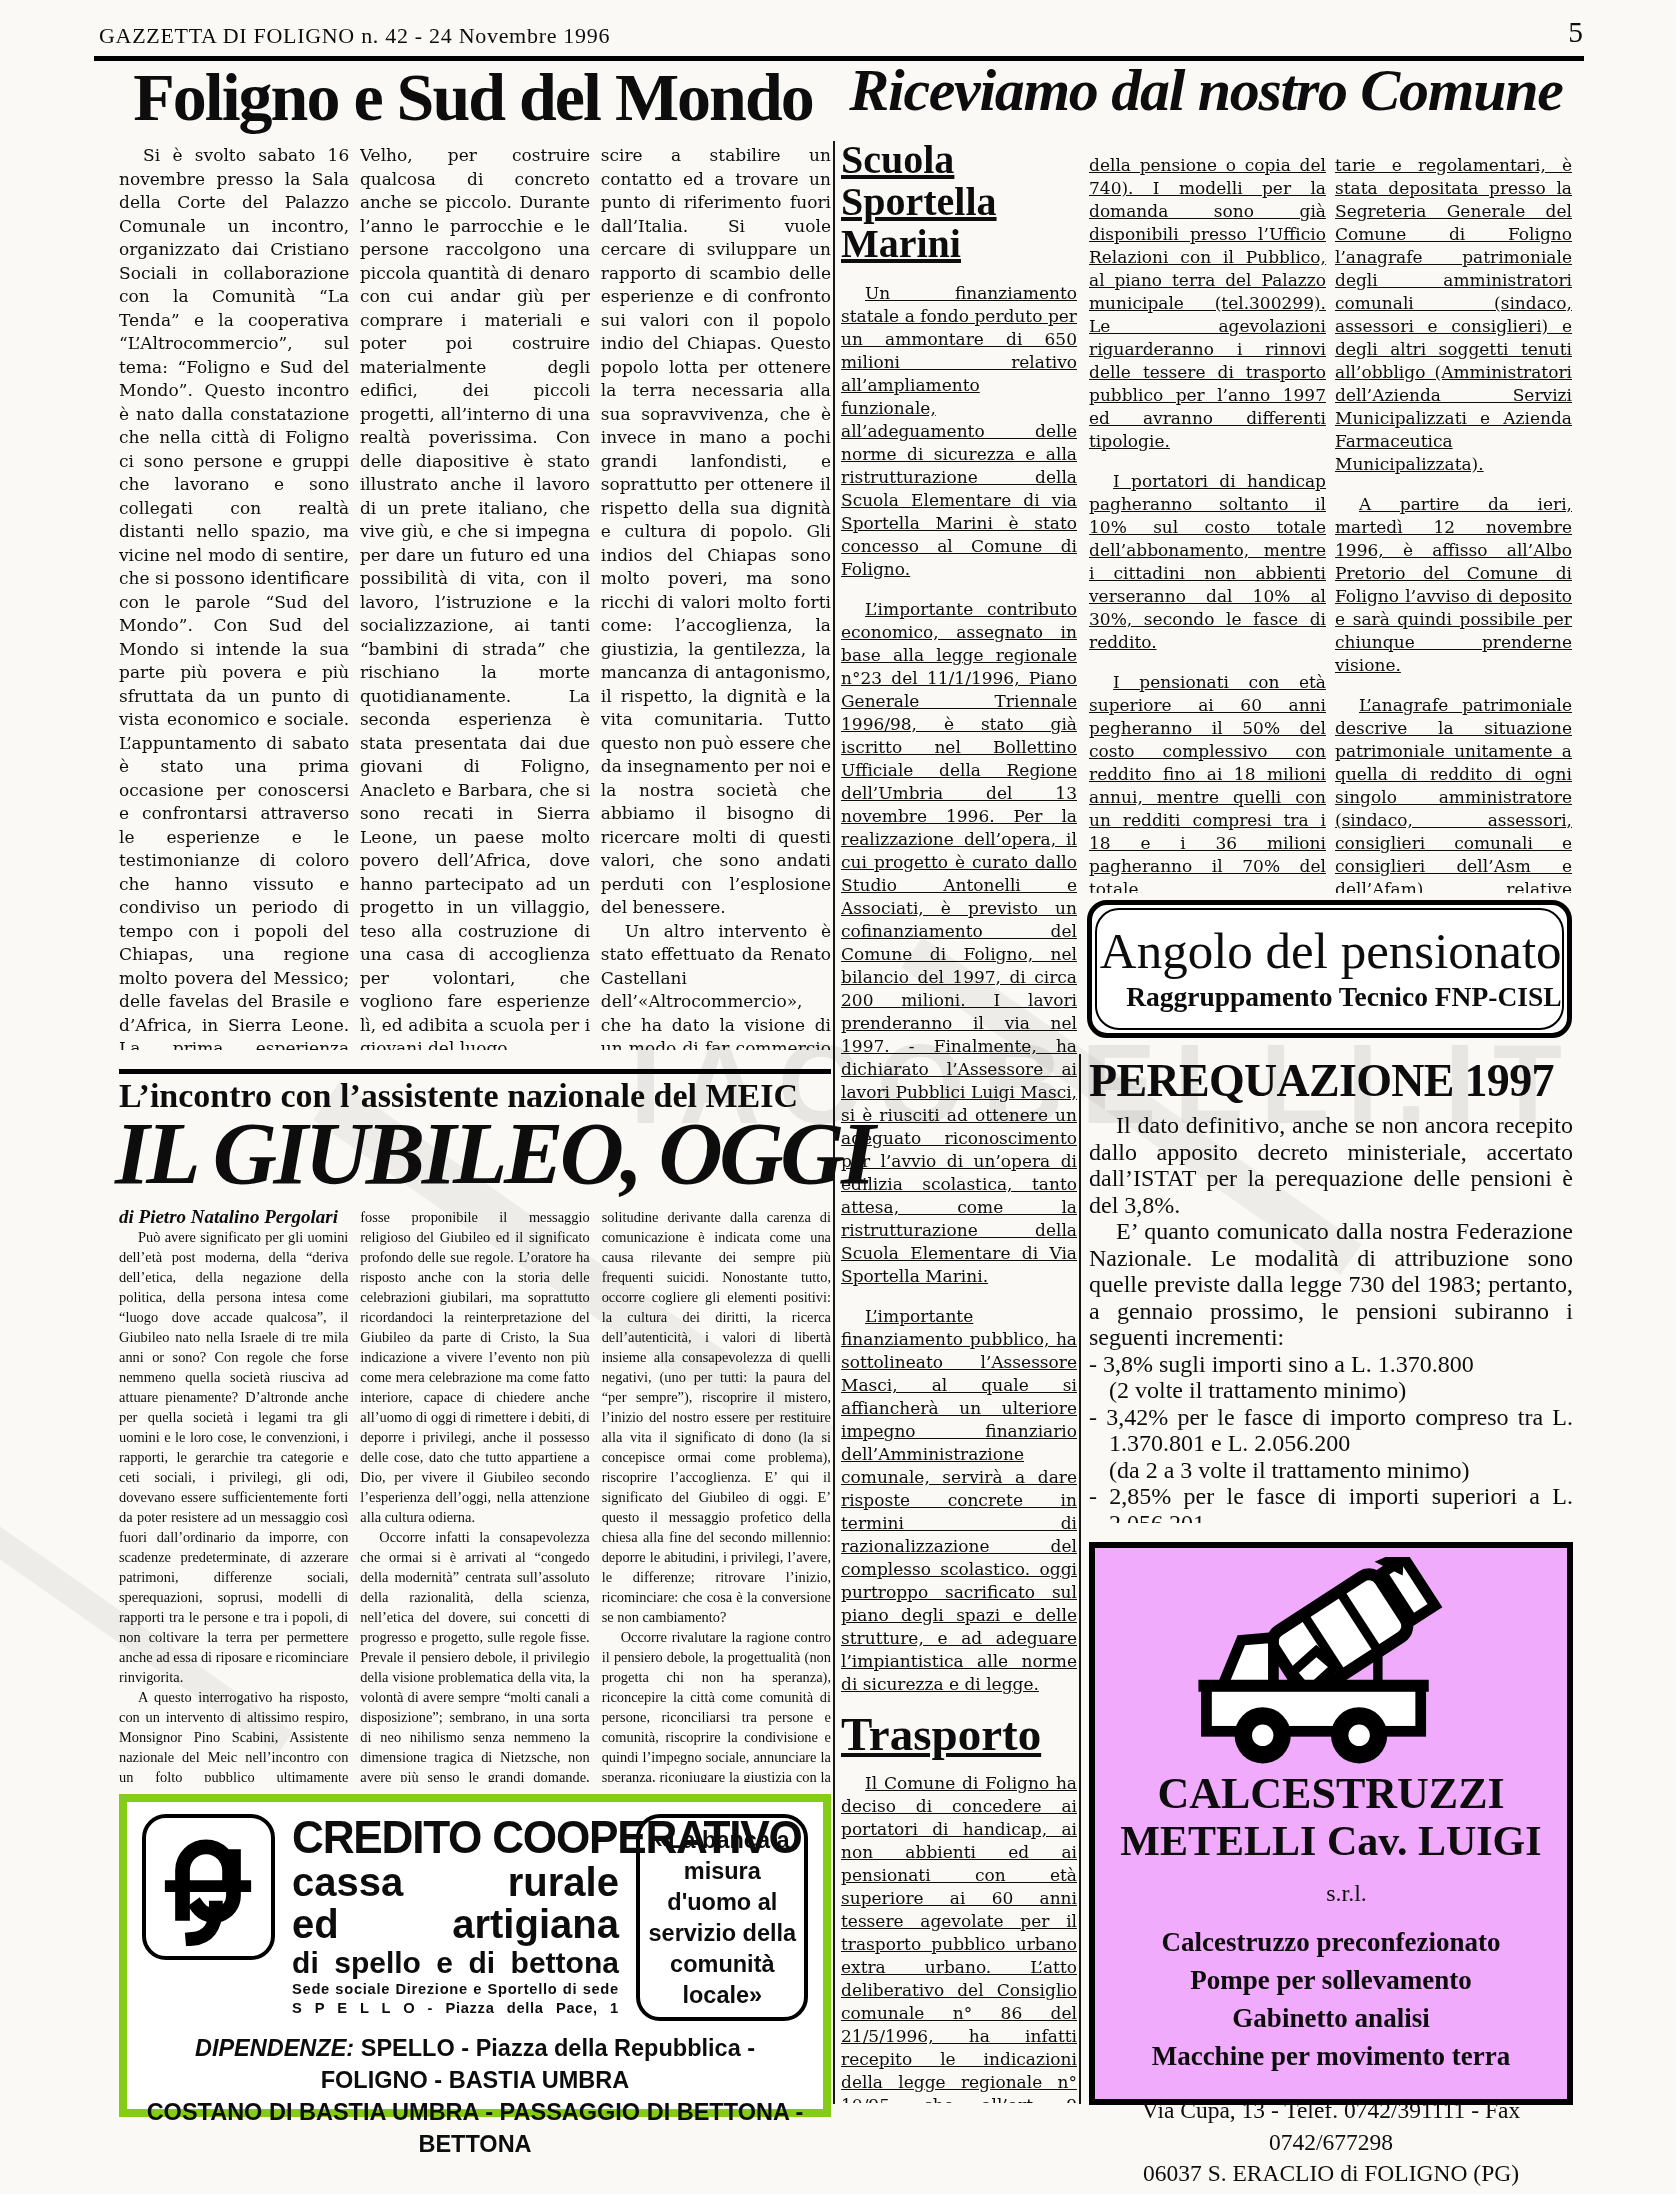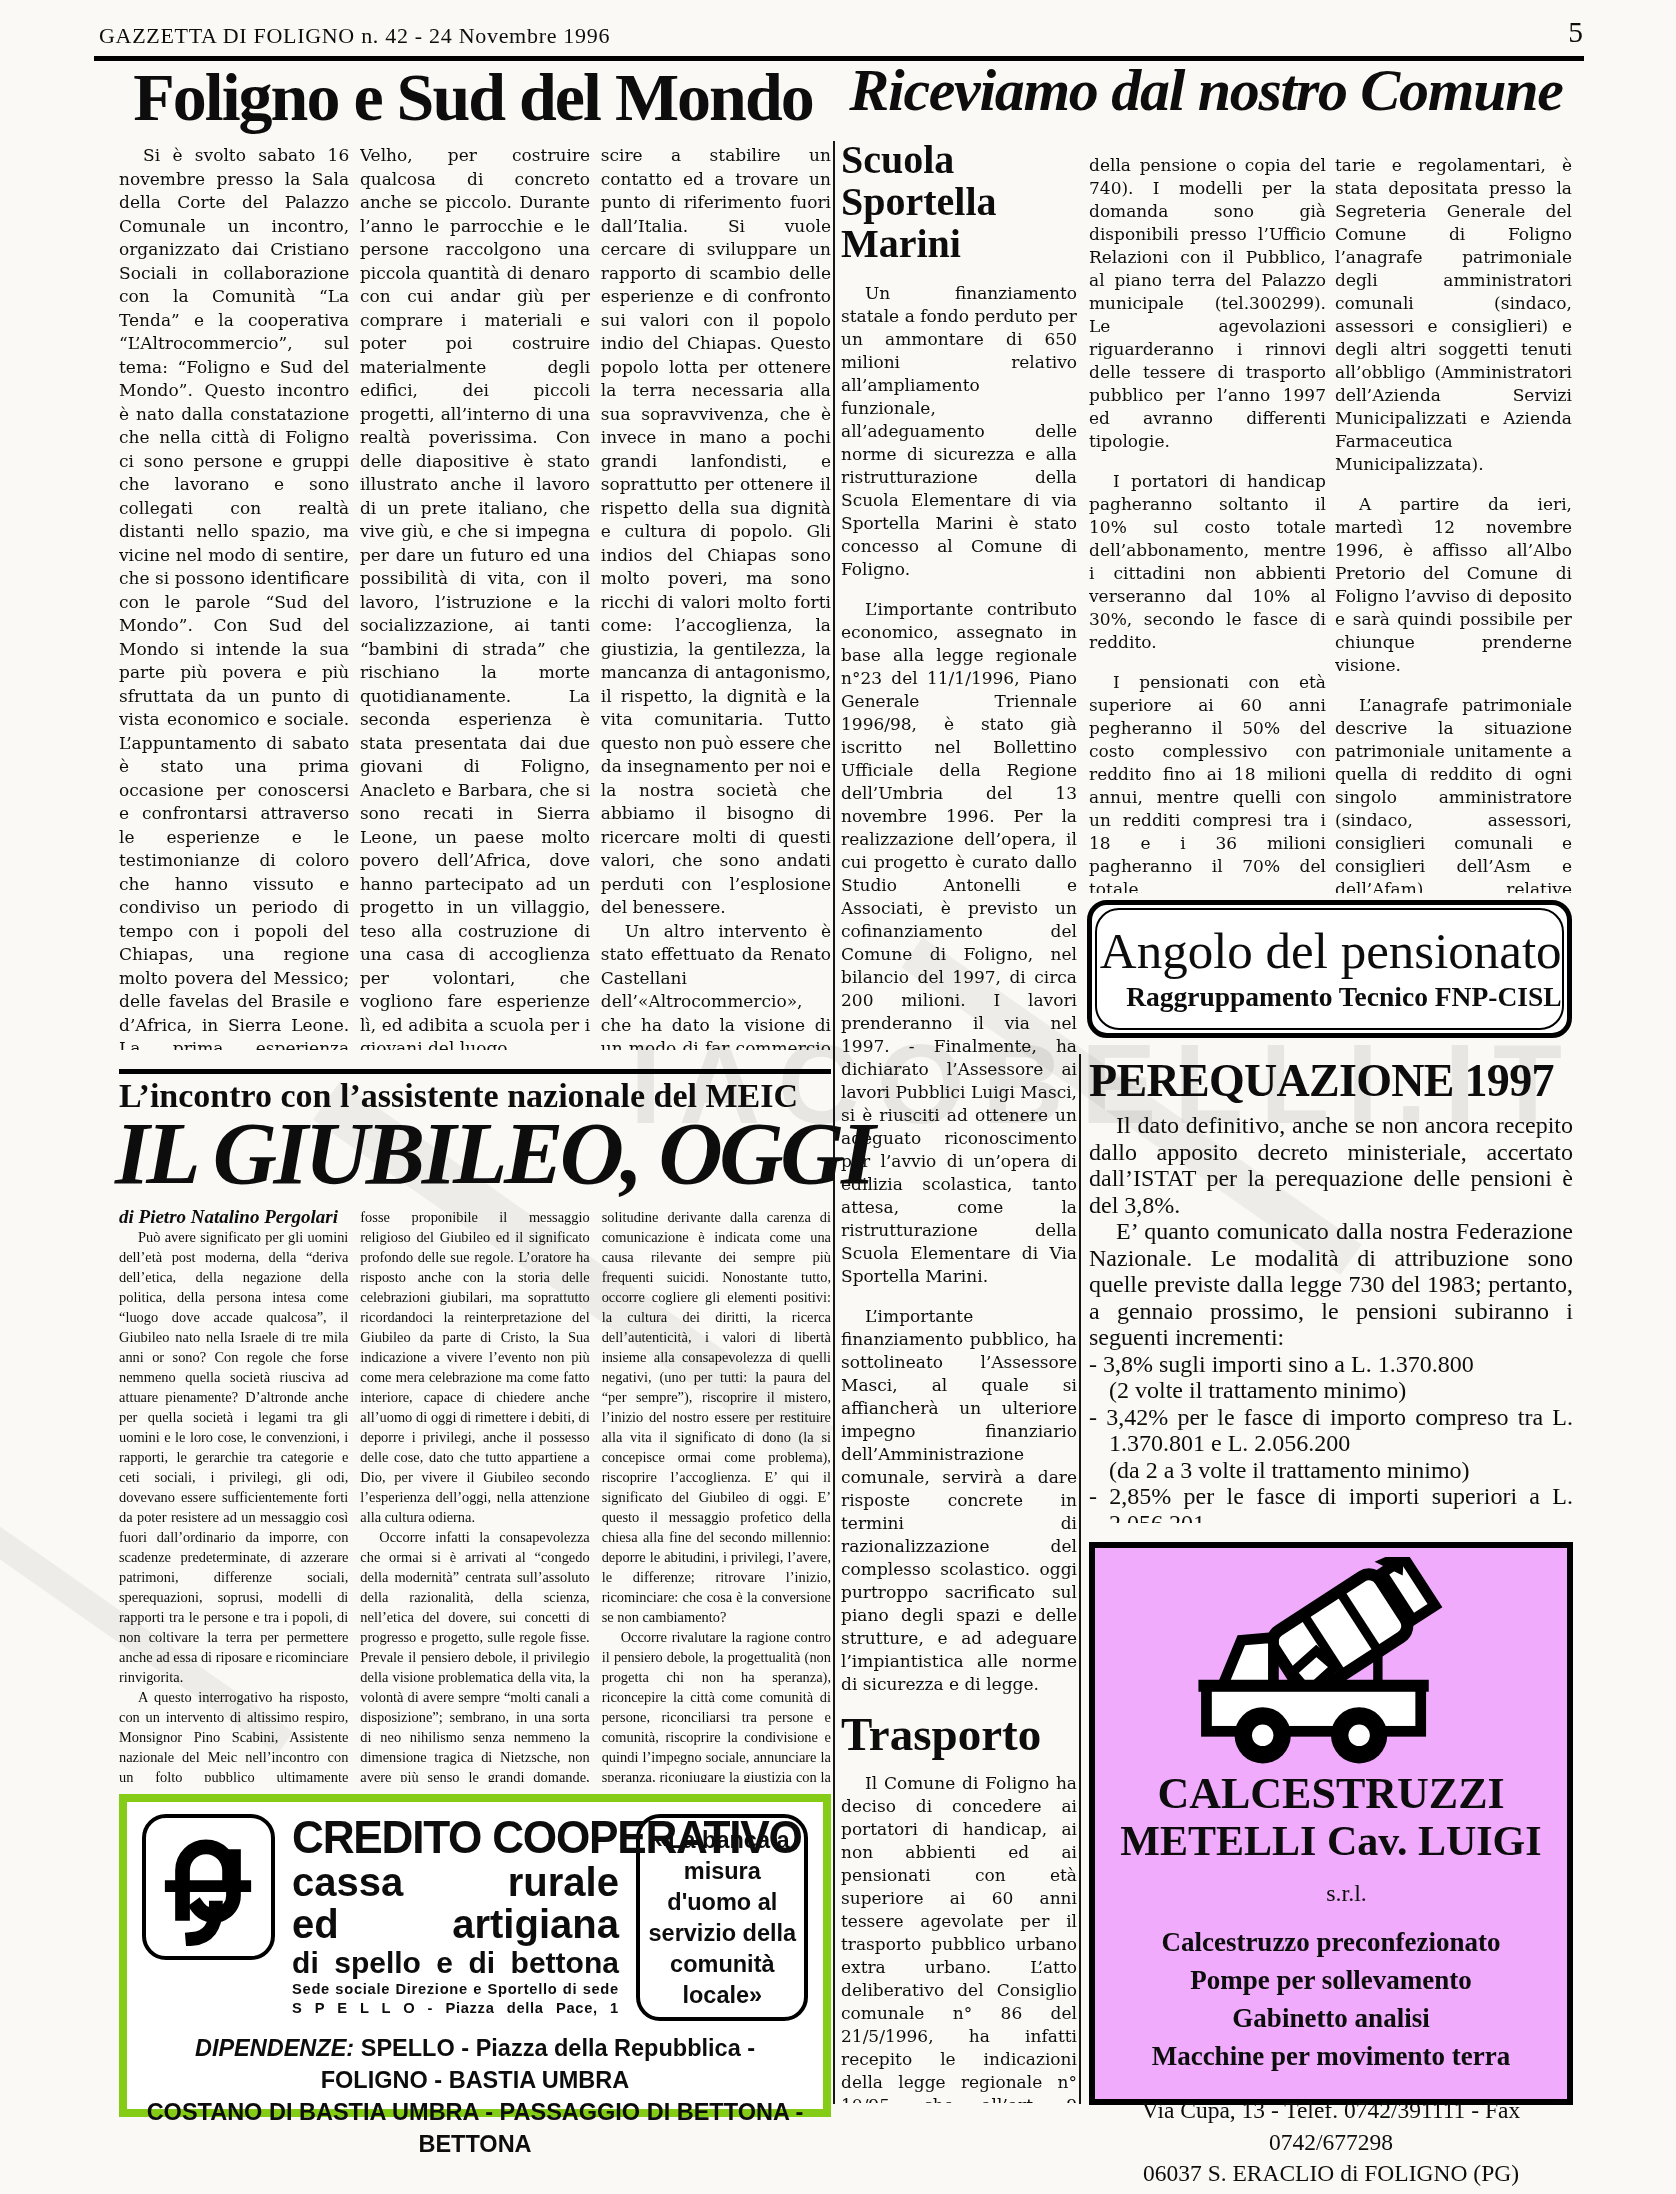--- a/index.html
+++ b/index.html
@@ -14,21 +14,21 @@
   .fol-head{left:115px;top:63px;width:716px;text-align:center;font-size:68px;font-weight:bold;
             letter-spacing:-2px;line-height:1;white-space:nowrap;}
   .fol-cols{left:119px;top:144px;width:712px;height:906px;display:flex;gap:10.7px;}
   .fol-cols .col{flex:1;overflow:hidden;font-family:"DejaVu Serif",serif;
                  font-size:17px;line-height:23.5px;text-align:justify;}
   .col p{margin:0;}
   .ind{text-indent:24px;}
   
   .ric-head{left:838px;top:60px;width:736px;text-align:center;font-size:60px;font-weight:bold;
             font-style:italic;letter-spacing:-1.3px;line-height:1;white-space:nowrap;}
-  .ncol{overflow:hidden;font-family:"DejaVu Serif",serif;font-size:17px;line-height:23px;text-align:justify;}
+  .ncol{overflow:hidden;font-family:"DejaVu Serif",serif;font-size:17px;line-height:23px;text-align:justify;text-decoration:underline;}
   .ncol h2{font-family:"Liberation Serif",serif;font-weight:bold;margin:0 0 8px 0;
            font-size:40px;line-height:42px;text-align:left;}
   .col-left{left:841px;top:139px;width:236px;height:1964px;}
   .col-mid{left:1089px;top:137px;width:237px;height:756px;}
   .col-right{left:1335px;top:137px;width:237px;height:756px;}
   .h-trasporto{font-size:47px !important;margin:13.4px 0 6.7px 0 !important;}
   .h-anagrafe{margin-top:19px !important;}
   .vrule{background:#151515;width:2px;}
   
   .angolo{left:1087px;top:900px;width:485px;height:138px;border:5.4px solid #000;border-radius:20px;

